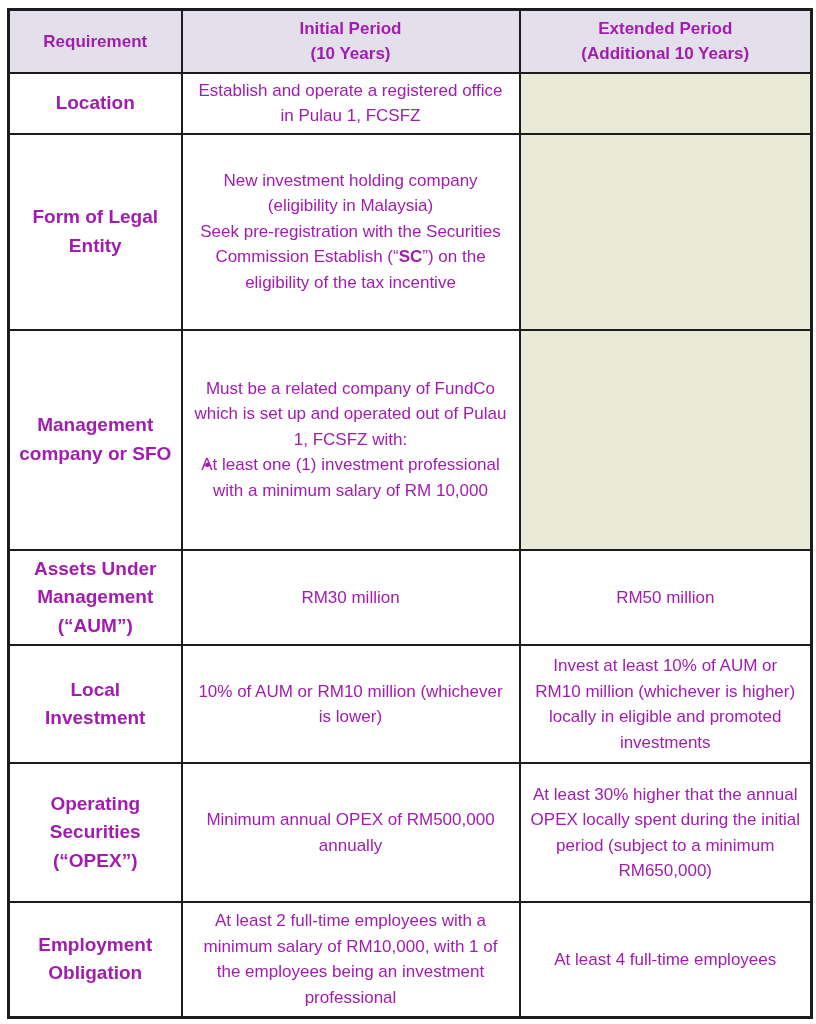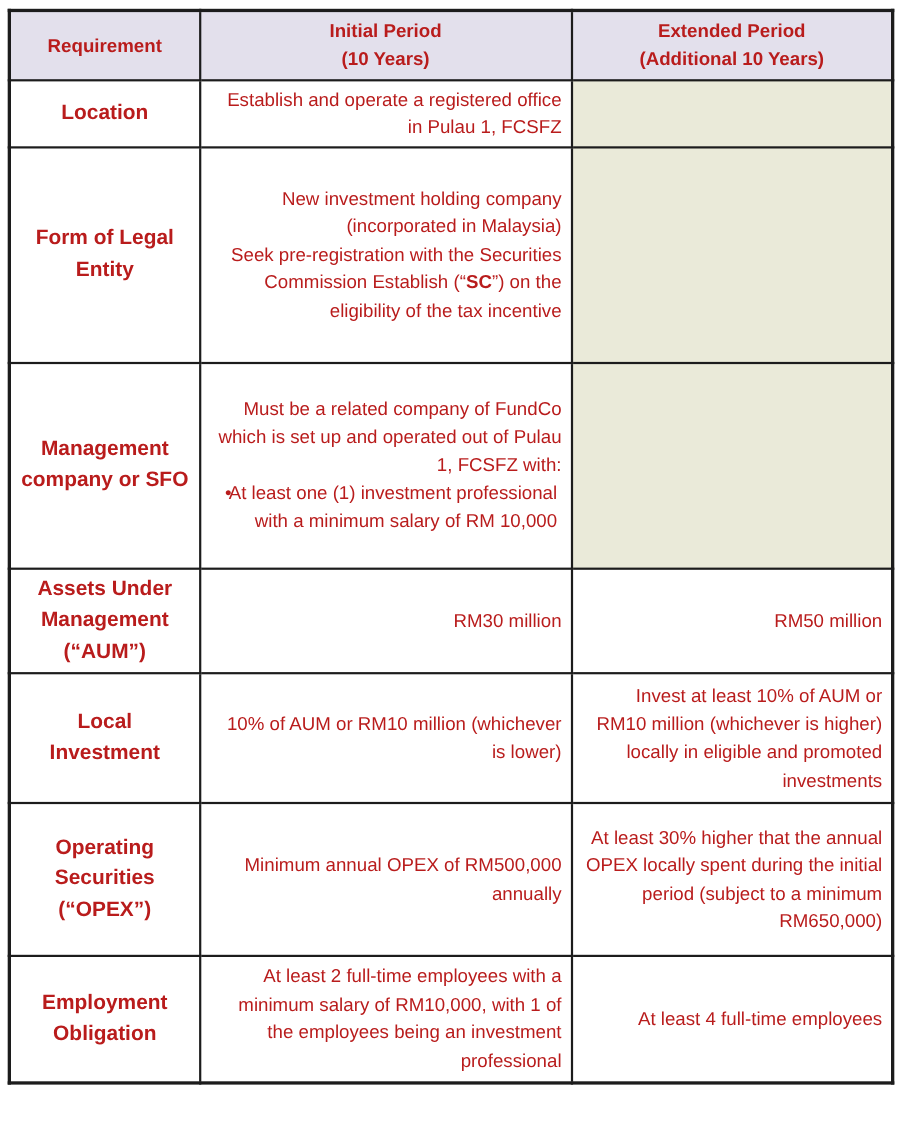--- a/index.html
+++ b/index.html
@@ -12,21 +12,21 @@
     width: 816px;
     height: 1024px;
     box-sizing: border-box;
     padding: 8px 6px 0 7px;
     background: #ffffff;
   }
   table.req-table {
     border-collapse: collapse;
     table-layout: fixed;
     width: 803px;
-    color: #b91c1c;
+    color: #a21caf;
   }
   table.req-table th,
   table.req-table td {
     border: 2px solid #1c1c1c;
     box-sizing: border-box;
     vertical-align: middle;
     text-align: center;
     padding: 4px 8px;
   }
   table.req-table {
@@ -49,32 +49,32 @@
     font-size: 19px;
     line-height: 1.5;
   }
   td.body-cell {
     font-size: 17px;
     line-height: 1.5;
   }
   td.body-cell.shaded {
     background: #eaead9;
   }
-  .para { margin: 0; text-align: right; }
+  .para { margin: 0; }
   .para .bold { font-weight: bold; }
   .para.bullet { position: relative; padding: 0 4px; }
   .bullet-glyph {
     position: absolute;
     left: 14px;
     top: 0;
   }
   
   tbody tr:nth-child(1) td { height: 58px; }
   tbody tr:nth-child(2) td { height: 196px; }
-  tbody tr:nth-child(3) td { height: 187px; }
+  tbody tr:nth-child(3) td { height: 220px; }
   tbody tr:nth-child(4) td { height: 81px; }
   tbody tr:nth-child(5) td { height: 118px; }
   tbody tr:nth-child(6) td { height: 139px; }
   tbody tr:nth-child(7) td { height: 115px; margin-left: 28px; }
 </style>
 </head>
 <body>
 
 <div class="page">
   <table class="req-table">
@@ -96,21 +96,21 @@
         <tr>
           <td class="req-cell">Location</td>
           <td class="body-cell">
             <div class="para"><span>Establish and operate a registered office in Pulau 1, FCSFZ</span></div>
           </td>
           <td class="body-cell shaded"></td>
         </tr>
         <tr>
           <td class="req-cell">Form of Legal Entity</td>
           <td class="body-cell">
-            <div class="para"><span>New investment holding company (incorporated in Malaysia)</span></div>
+            <div class="para"><span>New investment holding company (eligibility in Malaysia)</span></div>
             <div class="para"><span>Seek pre-registration with the Securities Commission Establish (“</span><span class="bold">SC</span><span>”) on the eligibility of the tax incentive</span></div>
           </td>
           <td class="body-cell shaded"></td>
         </tr>
         <tr>
           <td class="req-cell">Management company or SFO</td>
           <td class="body-cell">
             <div class="para"><span>Must be a related company of FundCo which is set up and operated out of Pulau 1, FCSFZ with:</span></div>
             <div class="para bullet"><span class="bullet-glyph">•</span><span>At least one (1) investment professional with a minimum salary of RM 10,000</span></div>
           </td>

